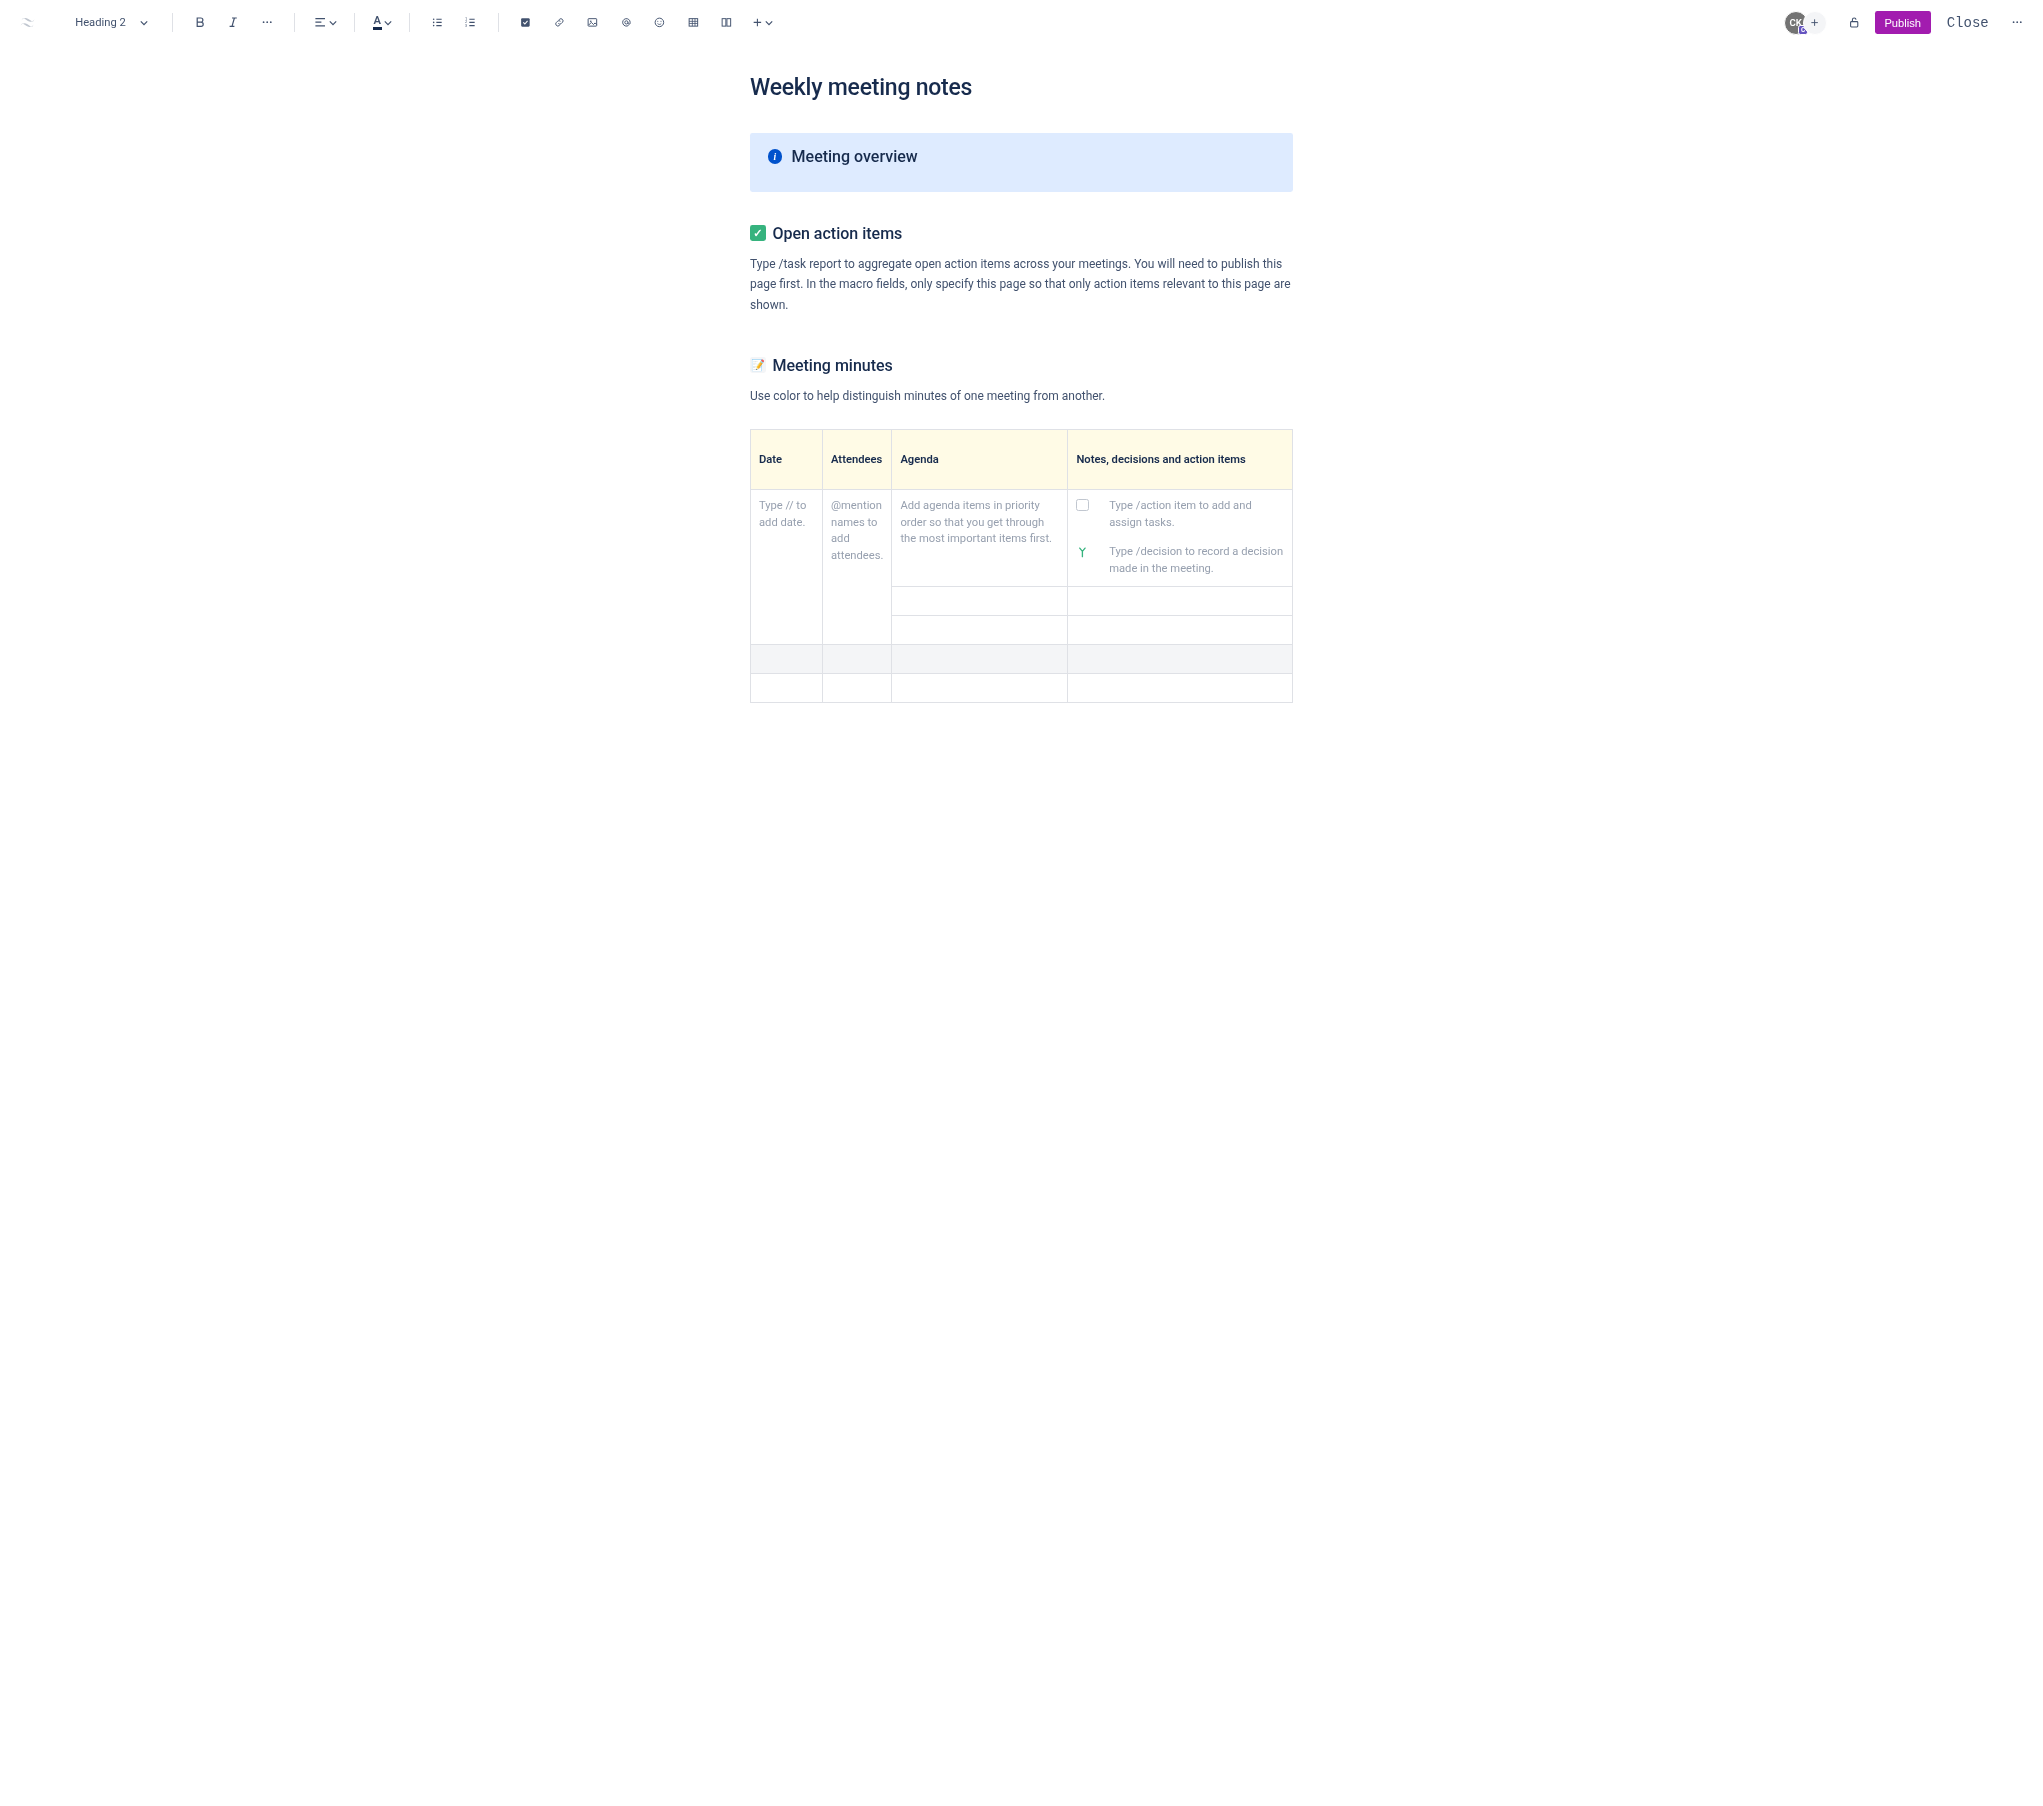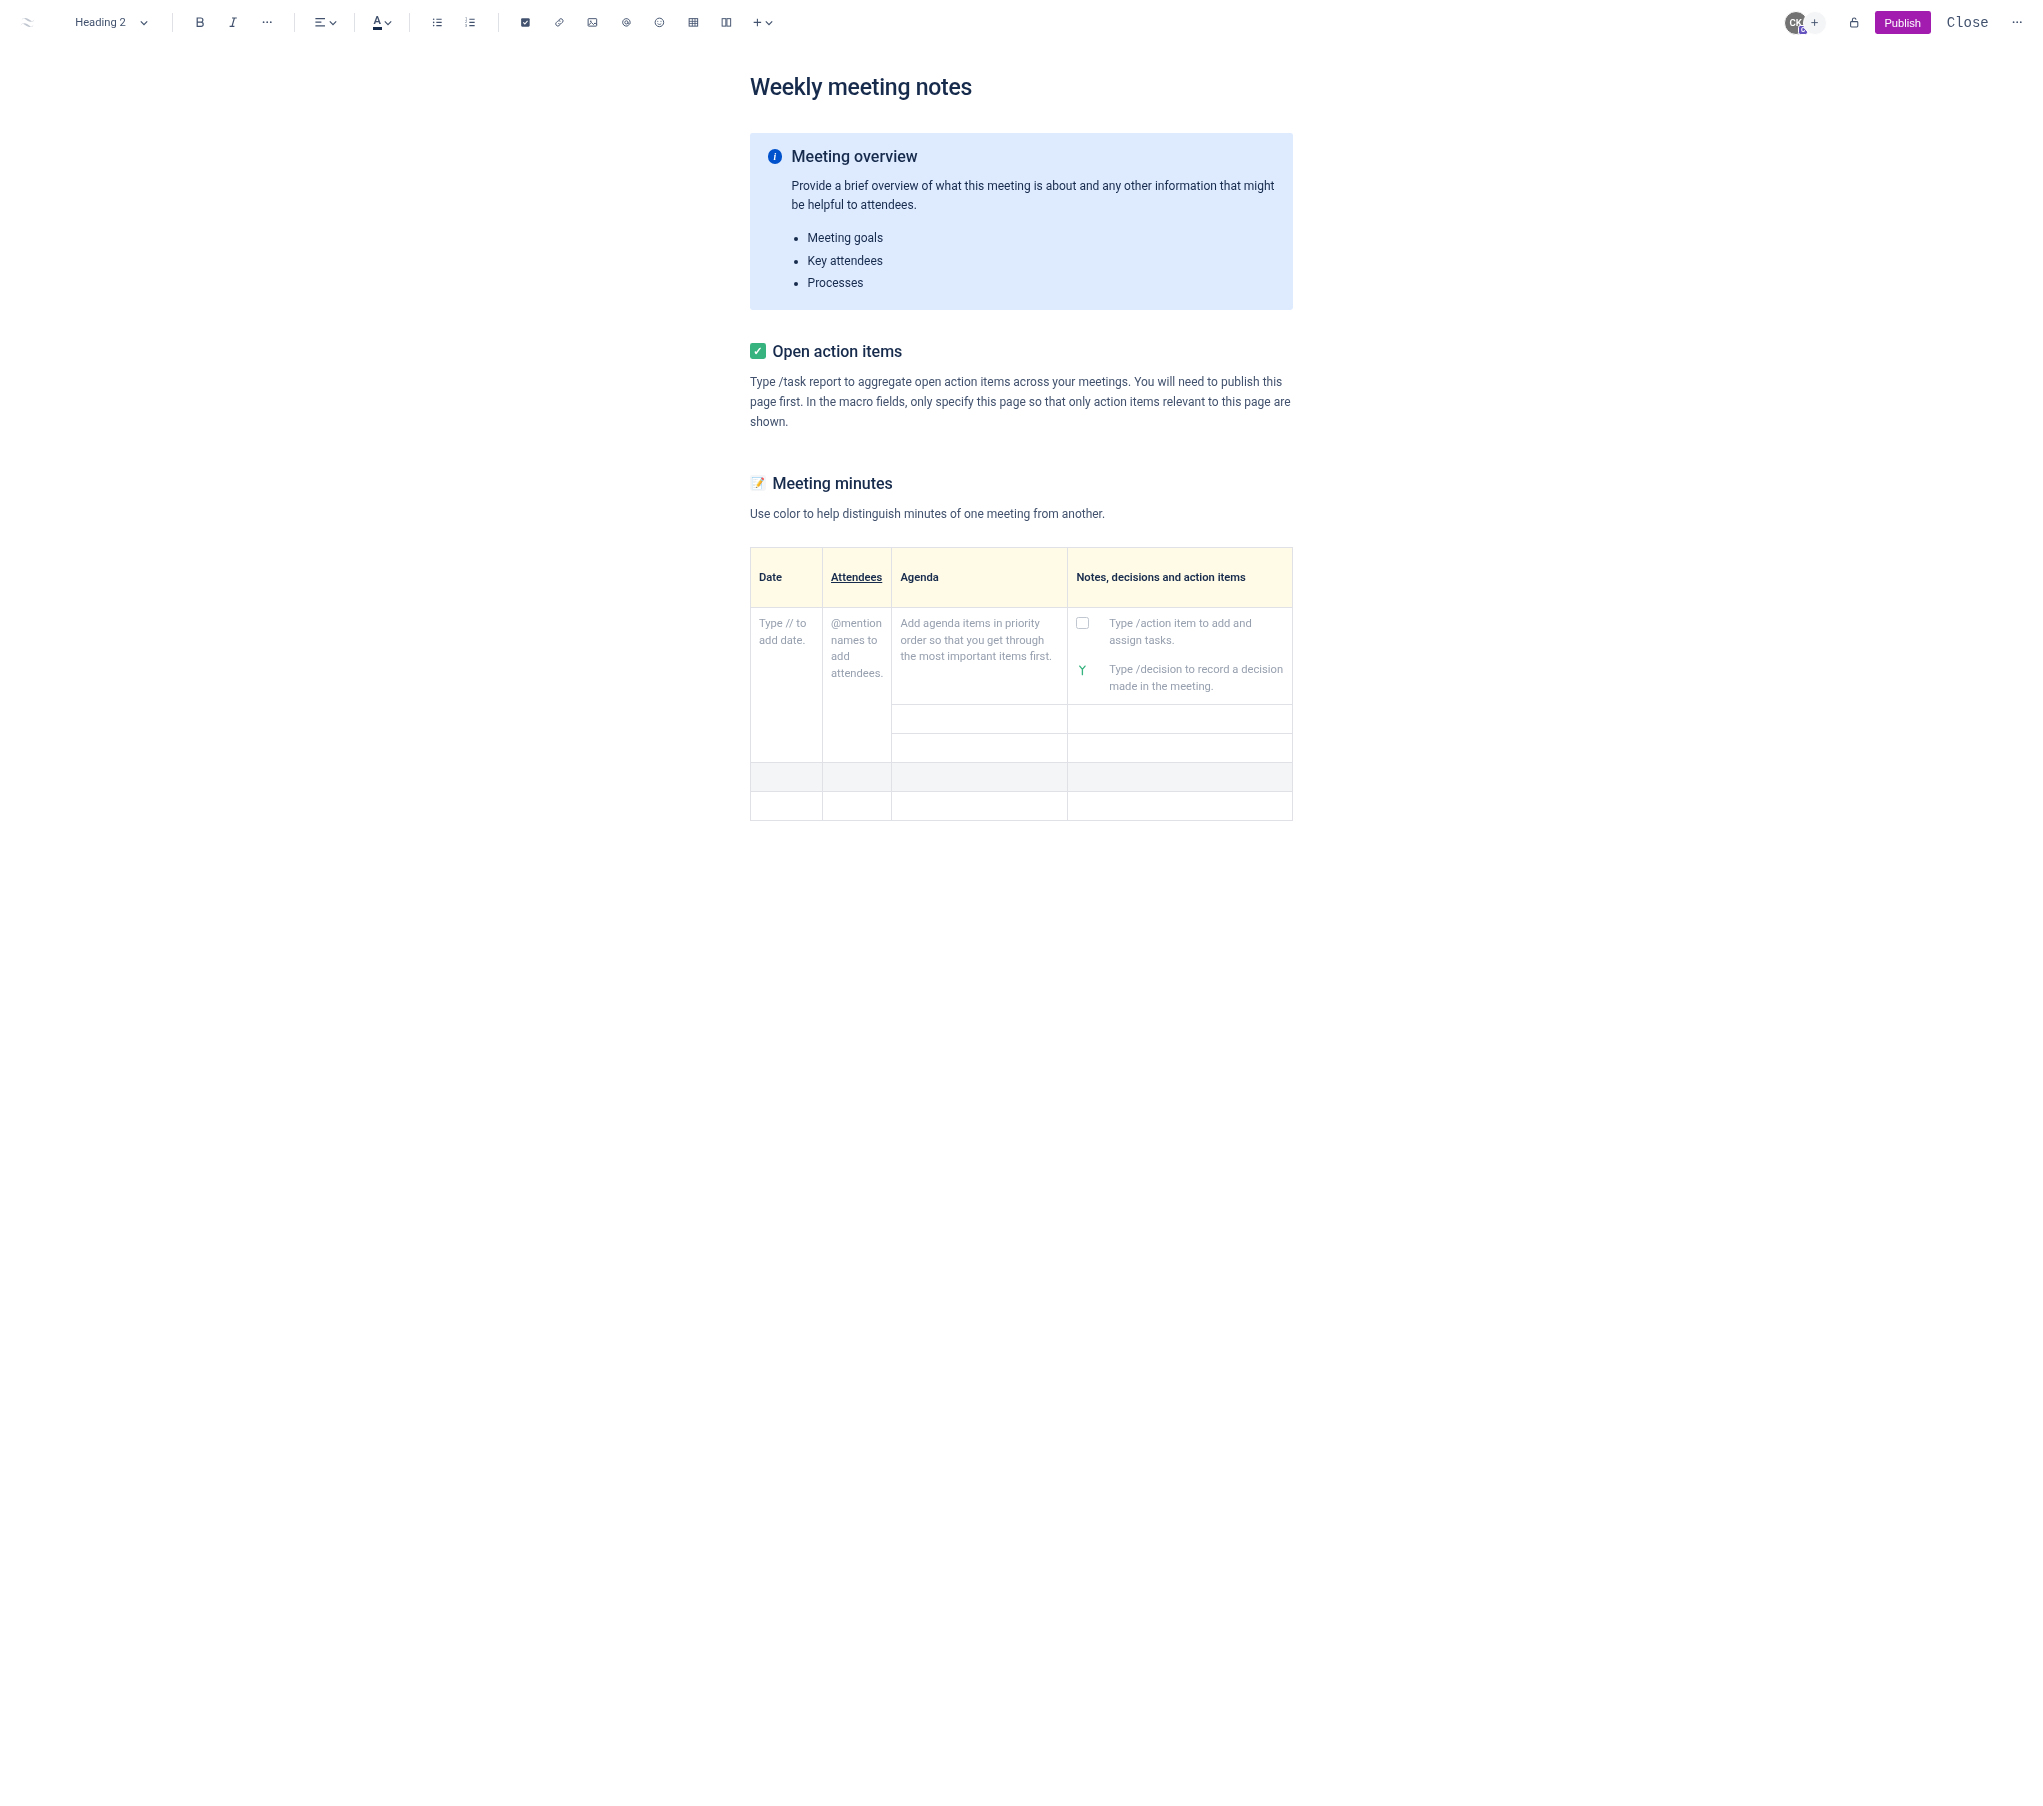--- a/index.html
+++ b/index.html
@@ -49,21 +49,21 @@
   table.minutes { width: 100%; border-collapse: collapse; margin-top: 14.4px; }
   table.minutes th { background: #FFFBE6; border: 0.8px solid #DFE1E6; padding: 23px 8px; text-align: left; font-size: 11.2px; font-weight: 600; color: #172B4D; }
   table.minutes td { border: 0.8px solid #DFE1E6; padding: 8px 8px; vertical-align: top; font-size: 11.2px; color: #97A0AF; line-height: 1.5; }
   table.minutes td.filled { color: #97A0AF; }
   table.minutes tr.greyed td { background: #F4F5F7; }
   .note-row { display: flex; gap: 20px; align-items: flex-start; margin-bottom: 12.8px; }
   .note-row:last-child { margin-bottom: 0; }
   .checkbox-icon { width: 12.8px; height: 12.8px; border: 1.2px solid #C1C7D0; border-radius: 2.4px; flex-shrink: 0; margin-top: 0.8px; }
   .decision-icon { width: 12.8px; height: 12.8px; flex-shrink: 0; margin-top: 1.6px; }
   .col-date { width: 72px; }
-  .col-att { width: 68px; text-decoration: underline; }
+  .col-att { width: 68px; }
   .col-agenda { width: 176px; }
   td.empty { height: 29px; }
 </style>
 </head>
 <body>
 
 <div class="toolbar">
   <div class="logo">
     <svg viewBox="0 0 32 32">
         <path d="M4 22c3-5 7-6 12-3l6 4c1 .6 2 .3 2.6-.6l2-3.4c-3 5-7 6-12 3l-6-4c-1-.6-2-.3-2.6.6L4 22z" fill="#C1C7D0"></path>
@@ -228,28 +228,20 @@
   </div>
 </div>
 
 <div class="page">
   <h1 class="page-title">Weekly meeting notes</h1>
 
   <div class="info-panel">
     <div class="info-panel-header">
       <span class="info-icon">i</span>
       <h2>Meeting overview</h2>
-    </div>
-    <div class="panel-body">
-      <p>Provide a brief overview of what this meeting is about and any other information that might be helpful to attendees.</p>
-      <ul>
-        <li>Meeting goals</li>
-        <li>Key attendees</li>
-        <li>Processes</li>
-      </ul>
     </div>
   </div>
 
   <div class="section-block">
     <h2 class="section">
       <span class="emoji-badge emoji-check">✓</span>
       <span>Open action items</span>
     </h2>
     <p class="section-desc">Type /task report to aggregate open action items across your meetings. You will need to publish this page first. In the macro fields, only specify this page so that only action items relevant to this page are shown.</p>
   </div>

